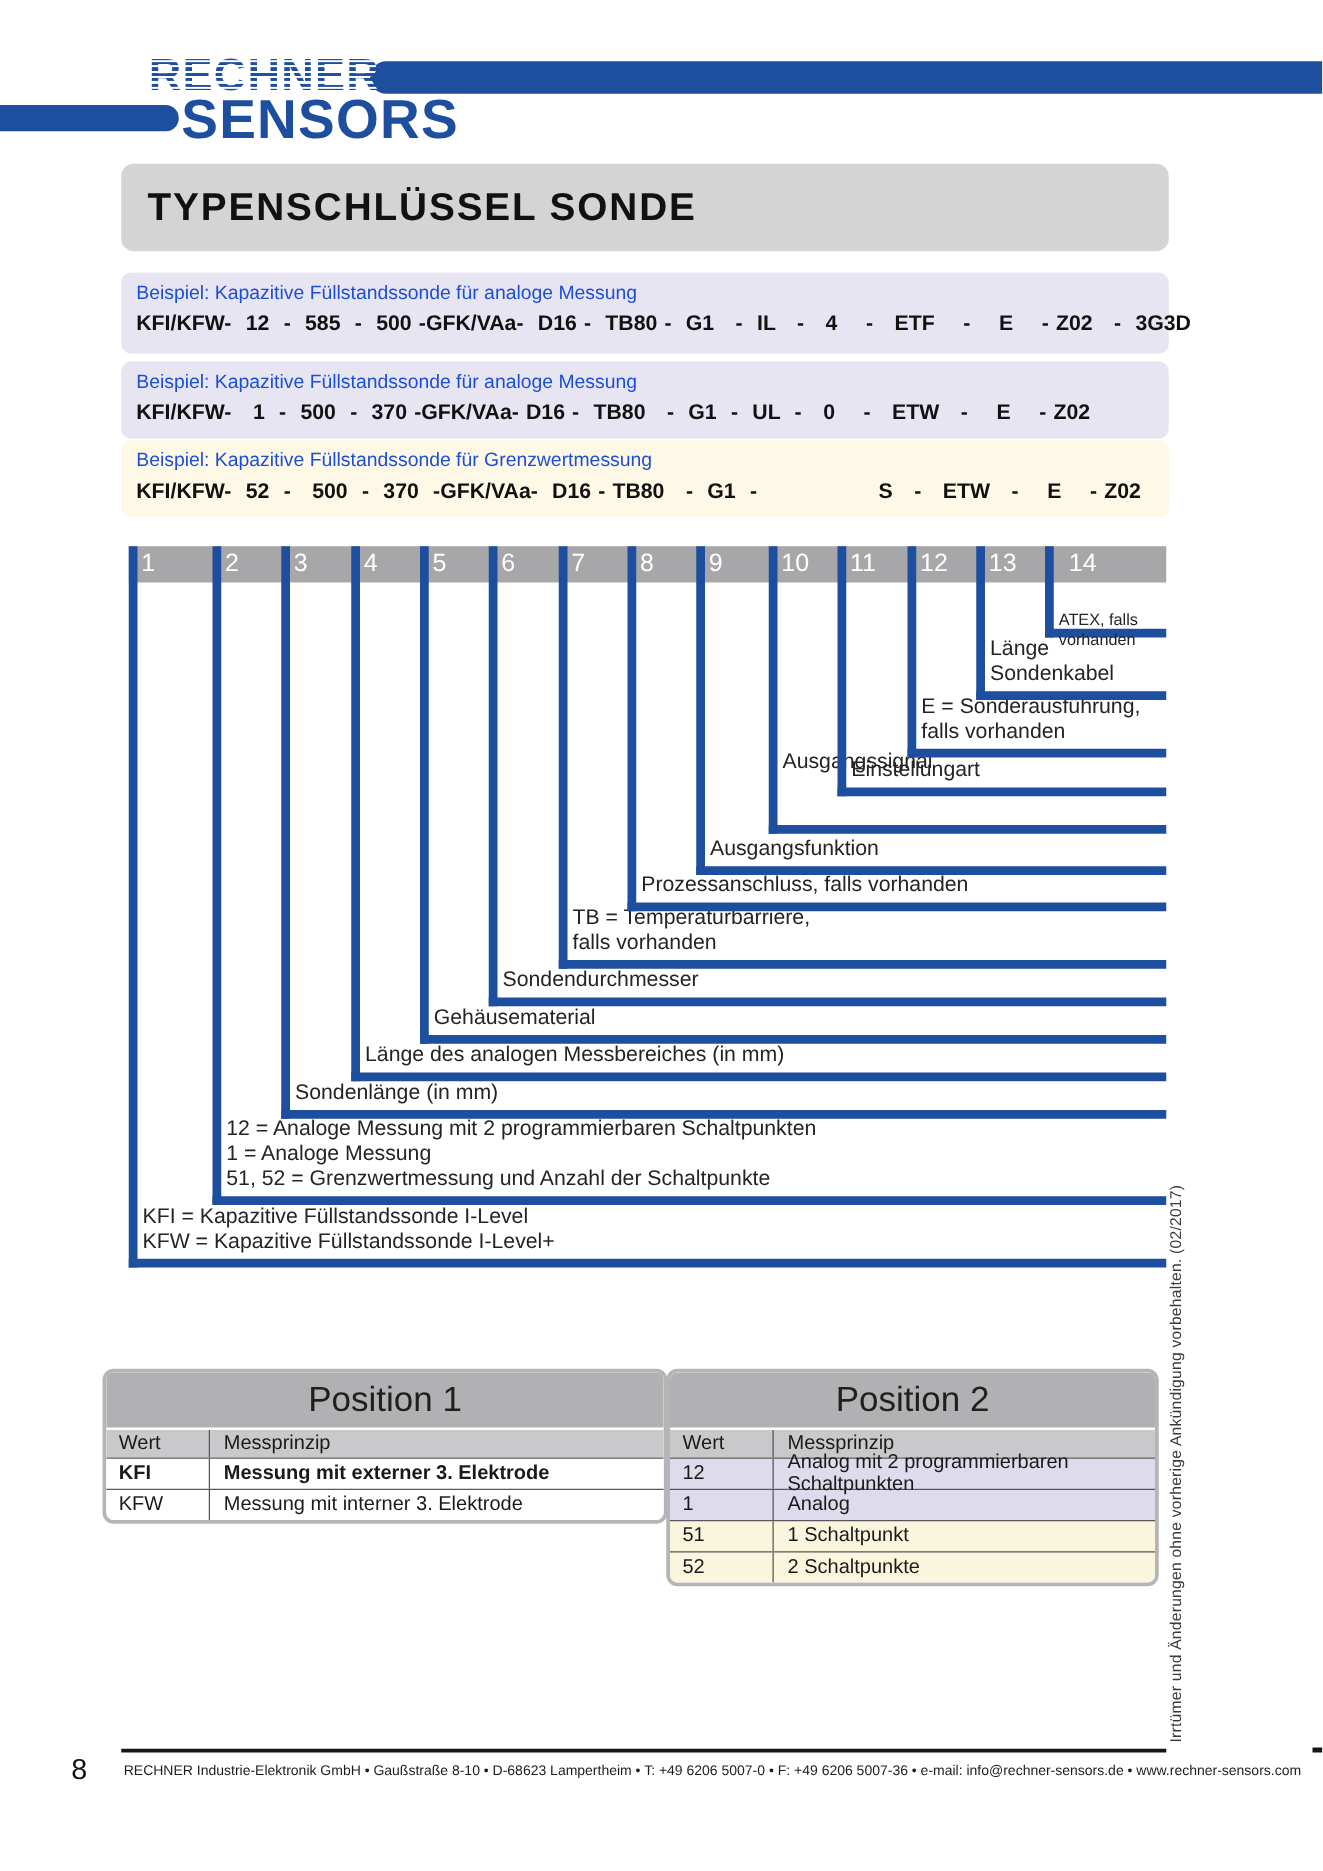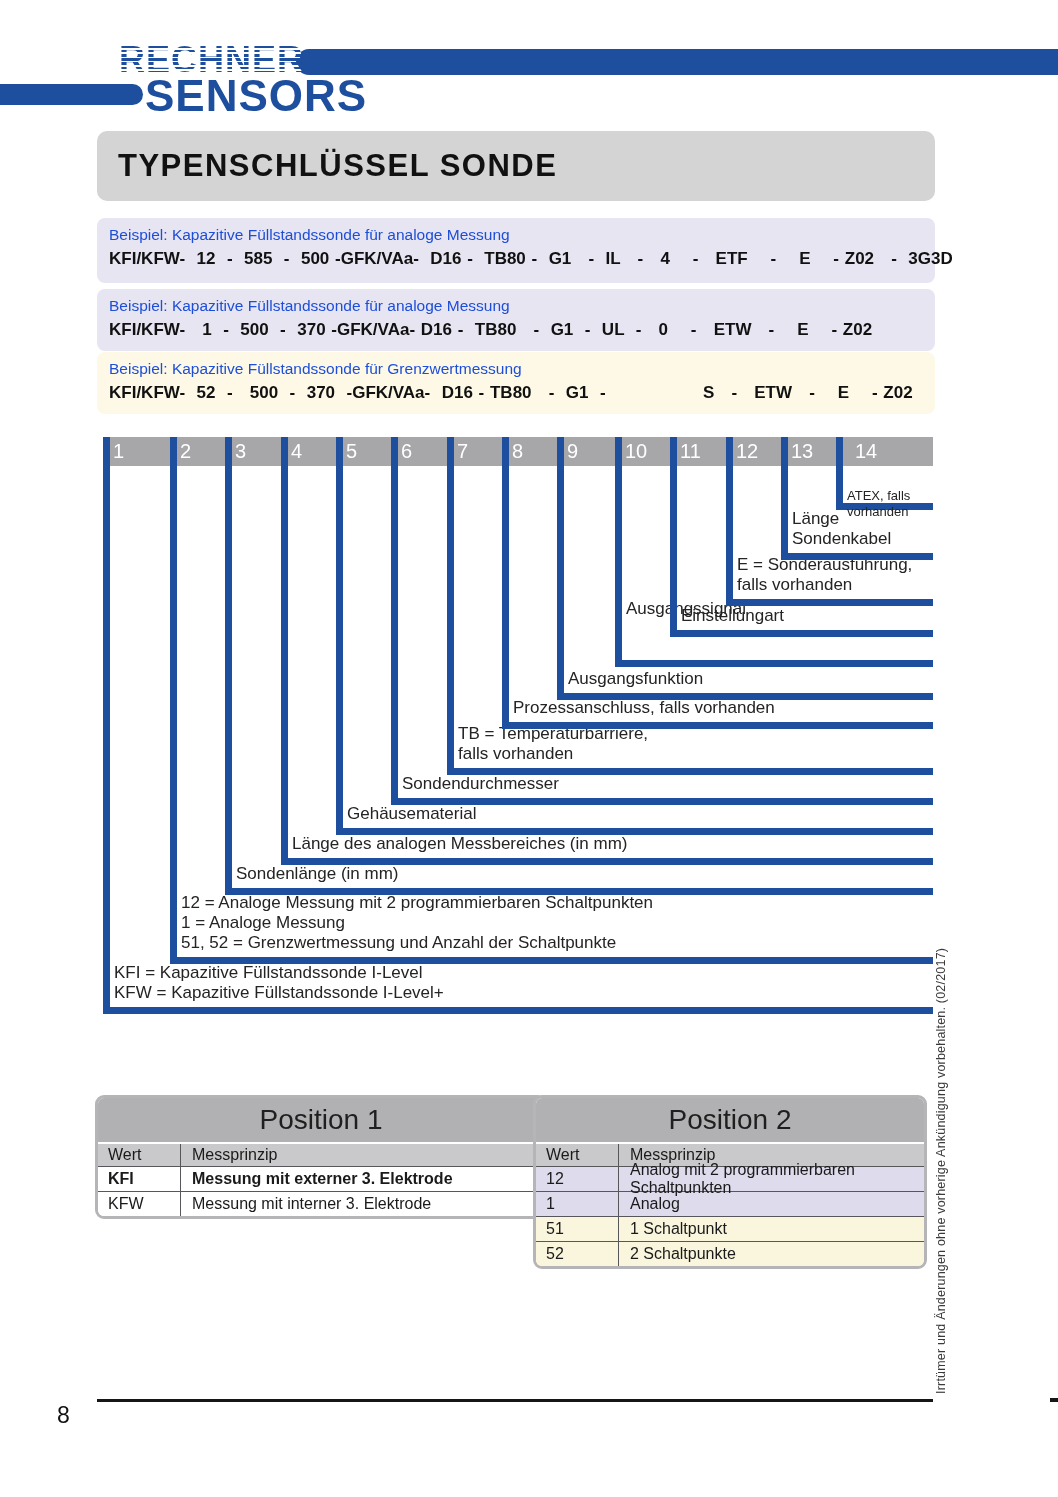--- a/index.html
+++ b/index.html
@@ -80,20 +80,21 @@
     <span class="t">TYPENSCHLÜSSEL SONDE</span>
   </div>
 
   <div class="dg-band"></div>
 
   <div class="side-note">Irrtümer und Änderungen ohne vorherige Ankündigung vorbehalten. (02/2017)</div>
 
   <div class="footer-rule"></div>
   <div class="corner-mark"></div>
   <div class="page-num">8</div>
+  <div class="footer-info">RECHNER Industrie-Elektronik GmbH • Gaußstraße 8-10 • D-68623 Lampertheim • T: +49 6206 5007-0 • F: +49 6206 5007-36 • e-mail: info@rechner-sensors.de • www.rechner-sensors.com</div>
 
 <div class="example lavender" style="top: 218px; height: 65px;">
       <div class="caption">Beispiel: Kapazitive Füllstandssonde für analoge Messung</div>
       <div class="code">KFI/KFW-  12  -  585  -  500 -GFK/VAa-  D16 -  TB80 -  G1   -  IL   -   4    -   ETF    -    E    - Z02   -  3G3D</div>
     </div>
     <div class="example lavender" style="top: 289px; height: 62px;">
       <div class="caption">Beispiel: Kapazitive Füllstandssonde für analoge Messung</div>
       <div class="code">KFI/KFW-   1  -  500  -  370 -GFK/VAa- D16 -  TB80   -  G1  -  UL  -   0    -   ETW   -    E    - Z02</div>
     </div>
     <div class="example cream" style="top: 352px; height: 62px;">
@@ -156,21 +157,21 @@
     <div class="dg-bar" style="left: 781px; top: 437px; height: 123px;"></div>
     <div class="dg-num" style="left: 791px;">13</div>
     <div class="dg-line" style="left: 781px; top: 553px; width: 152px;"></div>
     <div class="dg-label" style="left: 792px; top: 509px;">Länge
 Sondenkabel</div>
     <div class="dg-bar" style="left: 836px; top: 437px; height: 73px;"></div>
     <div class="dg-num" style="left: 815px; margin-left: 40px;">14</div>
     <div class="dg-line" style="left: 836px; top: 503px; width: 97px;"></div>
     <div class="dg-label small" style="left: 847px; top: 488px;">ATEX, falls
 vorhanden</div>
-    <div class="ptable" style="left: 95px; width: 452px;">
+    <div class="ptable" style="left: 82px; width: 452px;">
       <div class="ttl">Position 1</div>
       <div class="row head">
         <div class="c1">Wert</div>
         <div class="c2">Messprinzip</div>
       </div>
       <div class="row white bold">
         <div class="c1">KFI</div>
         <div class="c2">Messung mit externer 3. Elektrode</div>
       </div>
       <div class="row white">

